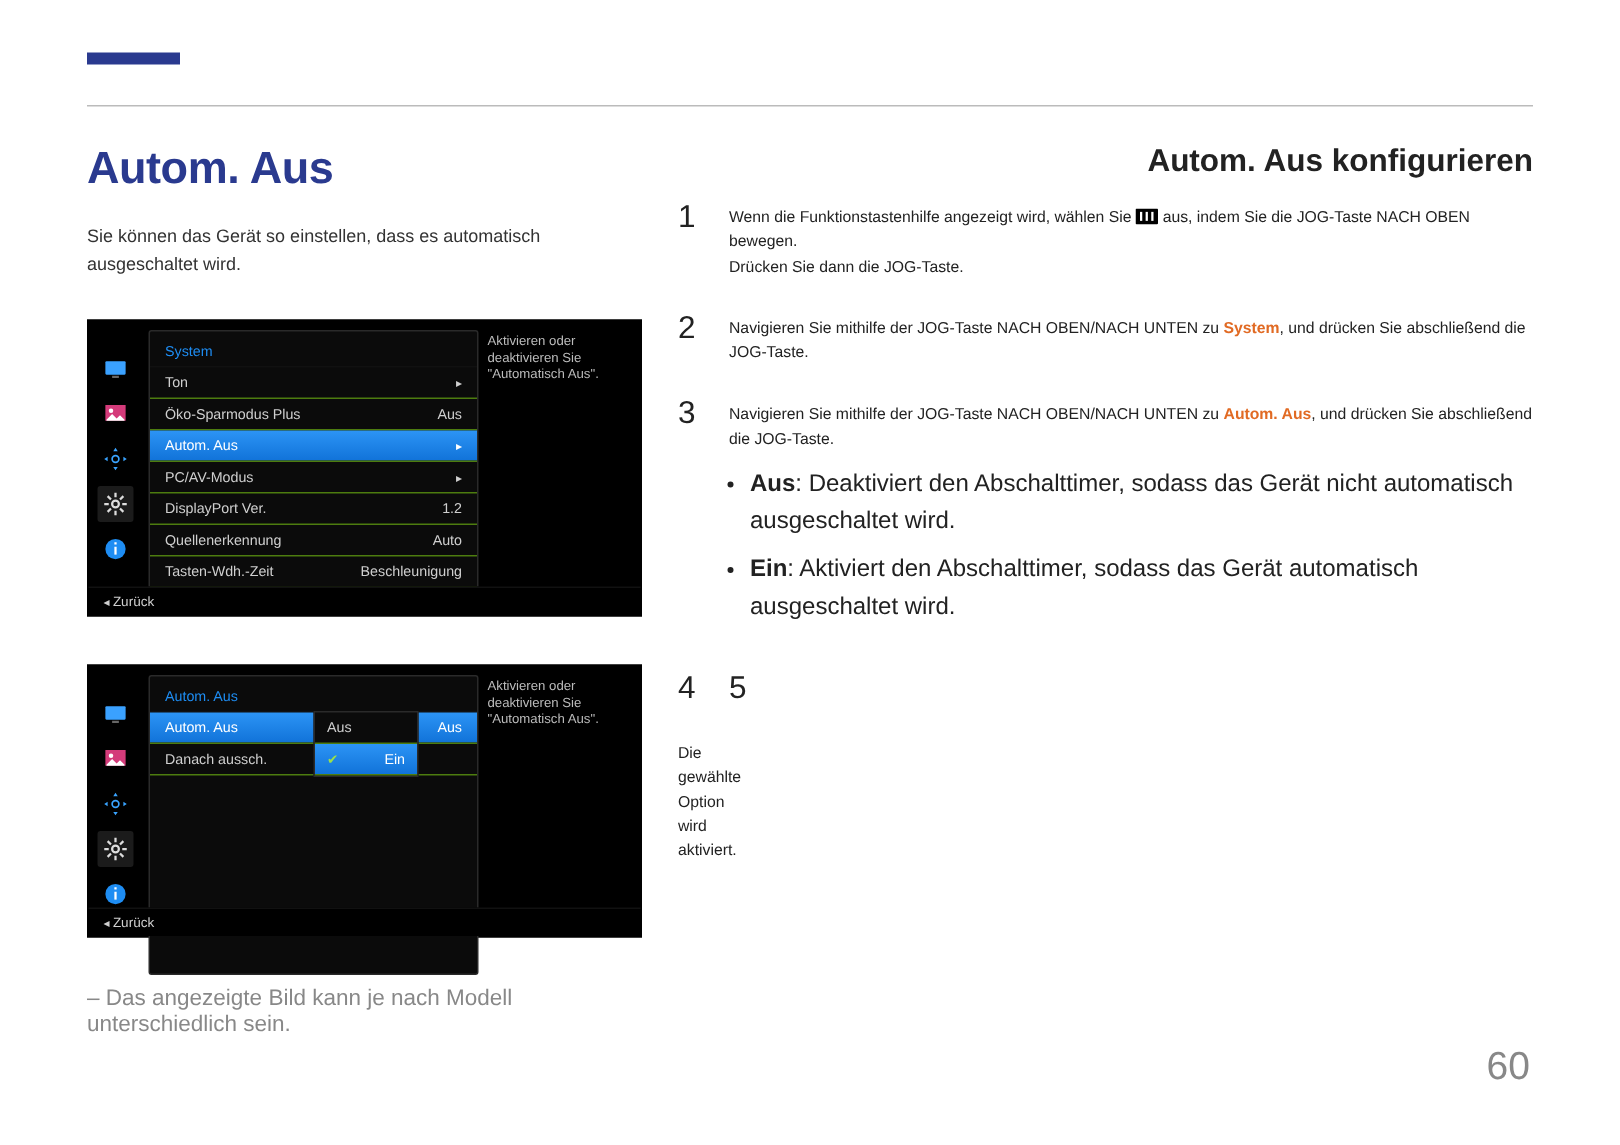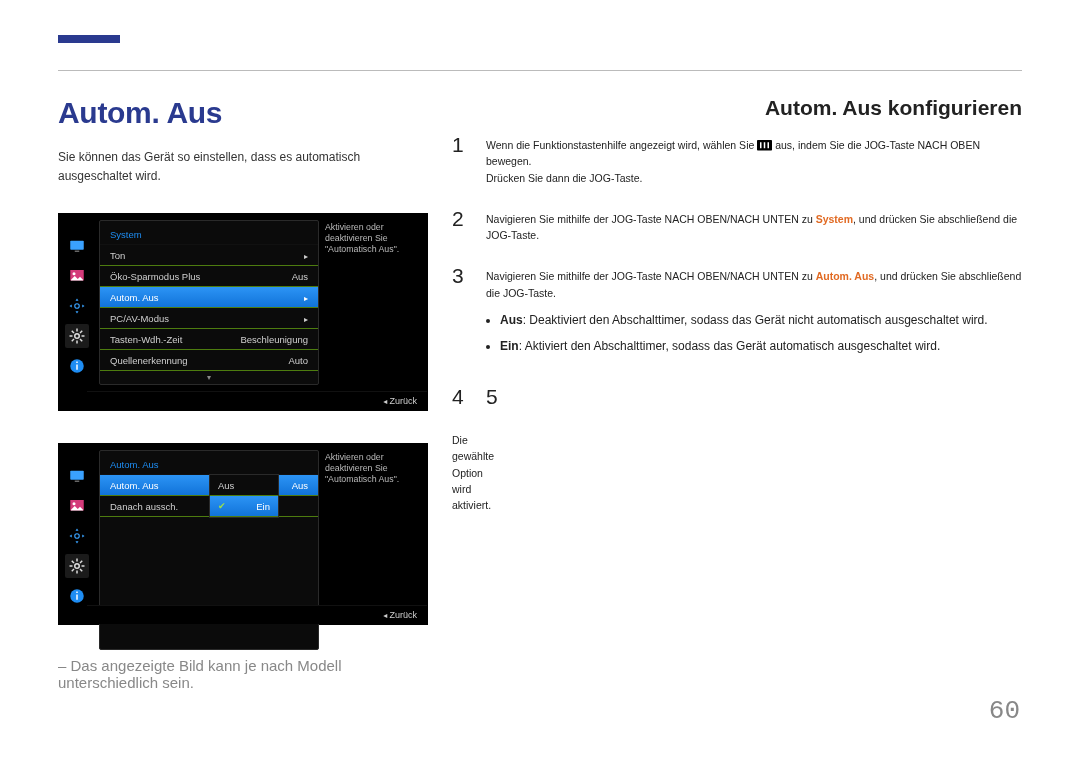--- a/index.html
+++ b/index.html
@@ -18,21 +18,21 @@
       --osd-hl2: #2c94f5;
       --osd-row-h: 21px;
     }
     * { box-sizing: border-box; }
     html, body { margin: 0; padding: 0; background: #fff; font-family: "Segoe UI", "Myriad Pro", Arial, sans-serif; color: var(--text-dark); }
     .page { width: 1080px; height: 748px; margin: 0 auto; position: relative; }
     
     .top-bar { position: absolute; top: 35px; left: 58px; right: 58px; }
     .mini-bar { width: 62px; height: 8px; background: var(--brand-blue); }
     .hr { position: absolute; top: 70px; left: 58px; right: 58px; border-top: 1px solid var(--rule); }
-    .page-no { position: absolute; right: 60px; bottom: 22px; font-size: 26px; color: var(--text-light); font-weight: 300; font-family: Liberation Mono, monospace; }
+    .page-no { position: absolute; right: 60px; bottom: 22px; font-size: 26px; color: var(--text-light); font-weight: 300; }
     .col-left { position: absolute; top: 96px; left: 58px; width: 370px; }
     .col-right { position: absolute; top: 96px; left: 452px; right: 58px; }
 
     h1.title { margin: 0 0 18px 0; font-size: 30px; font-weight: 600; color: var(--brand-blue); letter-spacing: -.3px; }
     h2.sub { margin: 0 0 14px 0; font-size: 21px; font-weight: 600; color: var(--text-dark); text-align: right; }
     .intro { font-size: 12px; line-height: 1.55; color: #333; margin-bottom: 28px; }
     .footnote { font-size: 15px; color: var(--text-light); margin-top: 18px; }
     .footnote::before { content: "–   "; color: var(--text-light); }
 
     
@@ -42,42 +42,42 @@
     .osd .tab.active { background: #1b1b1b; }
     .osd-main { position: absolute; left: 40px; right: 108px; top: 6px; background: var(--osd-panel); border: 1px solid var(--osd-border); border-radius: 2px; padding-top: 4px; }
     .osd .heading { font-size: 9.5px; color: var(--osd-blue); padding: 4px 10px 4px 10px; border-bottom: 1px solid #111; }
     .osd .row { display: flex; align-items: center; height: var(--osd-row-h); font-size: 9.5px; color: var(--osd-text); padding: 0 10px; border-bottom: 1px solid #4d7c0f; justify-content: space-between; }
     .osd .row .val { color: var(--osd-text); }
     .osd .row.hl { background: linear-gradient(var(--osd-hl2), var(--osd-hl)); color: #fff; }
     .osd .row.hl .val { color: #fff; }
     .osd .row .tri::after { content: "▸"; font-size: 8px; margin-left: 4px; color: inherit; }
     .osd .scroll-d { text-align:center; font-size:8px; color:#888; padding:2px 0 2px 0; }
     .osd-tip { position: absolute; right: 8px; top: 8px; width: 94px; font-size: 8.8px; line-height: 1.25; color: #bbb; margin-left: 40px; }
-    .osd-footer { clear: both; text-align: right; padding: 4px 10px; font-size: 9px; color: var(--osd-text); border-top: 1px solid #111; background:#000;margin-left:28px; }
+    .osd-footer { clear: both; text-align: left; padding: 4px 10px; font-size: 9px; color: var(--osd-text); border-top: 1px solid #111; background:#000; }
     .osd-footer::before { content: "◂  "; font-size: 8px; }
     .osd-body { display:flex; }
 
     
     .osd .popup { position: absolute; left: 150px; top: 30px; width: 70px; background: var(--osd-panel); border: 1px solid var(--osd-border); }
     .osd .popup .row { padding: 0 8px; }
     .osd .popup .row.chk::before { content: "✔"; color: #9be04a; margin-right: 6px; font-size: 9px; }
 
     
     .ic { width:18px; height:18px; }
     .ic svg { width:18px; height:18px; display:block; }
 
     
     .steps { display: grid; grid-template-columns: 24px 1fr; column-gap: 10px; row-gap: 22px; font-size: 10.5px; line-height: 1.55; color: #222; }
     .step-num { font-size: 21px; font-weight: 400; color: #222; line-height: 1; }
     .step-body { padding-top: 3px; }
     .emph-sys { color: var(--accent-orange); font-weight: 600; }
     .emph-auto { color: var(--accent-orange); font-weight: 600; }
     .bold { font-weight: 600; }
     .bullets { margin: 10px 0 0 0; padding: 0 0 0 14px; }
-    .bullets li { font-size: 12px; margin-bottom: 8px; }
+    .bullets li { font-size: 16px; margin-bottom: 8px; }
     .joyicon { display:inline-block; width:15px; height:11px; vertical-align:-2px; }
     .joyicon svg { display:block; }
     .osd .pad-b { height: 132px; }
   </style>
 </head>
 <body>
 
 <div class="page">
   <div class="top-bar">
     <div class="mini-bar"></div>
@@ -147,26 +147,30 @@
             </div>
             <div class="row hl">
               <span>Autom. Aus</span>
               <span class="val tri"></span>
             </div>
             <div class="row">
               <span>PC/AV-Modus</span>
               <span class="val tri"></span>
             </div>
             <div class="row">
+              <span>DisplayPort Ver.</span>
+              <span class="val">1.2</span>
+            </div>
+            <div class="row">
+              <span>Quellenerkennung</span>
+              <span class="val">Auto</span>
+            </div>
+            <div class="row">
               <span>Tasten-Wdh.-Zeit</span>
               <span class="val">Beschleunigung</span>
-            </div>
-            <div class="row">
-              <span>Quellenerkennung</span>
-              <span class="val">Auto</span>
             </div>
           </div>
         <div class="scroll-d">▾</div>
       </div>
       <div class="osd-tip">Aktivieren oder deaktivieren Sie "Automatisch Aus".</div>
       <div class="osd-footer" style="position:absolute;left:0;right:0;bottom:0;">Zurück</div>
     </div>
 
     <div class="osd" style="height:182px;">
       <div class="osd-body">

